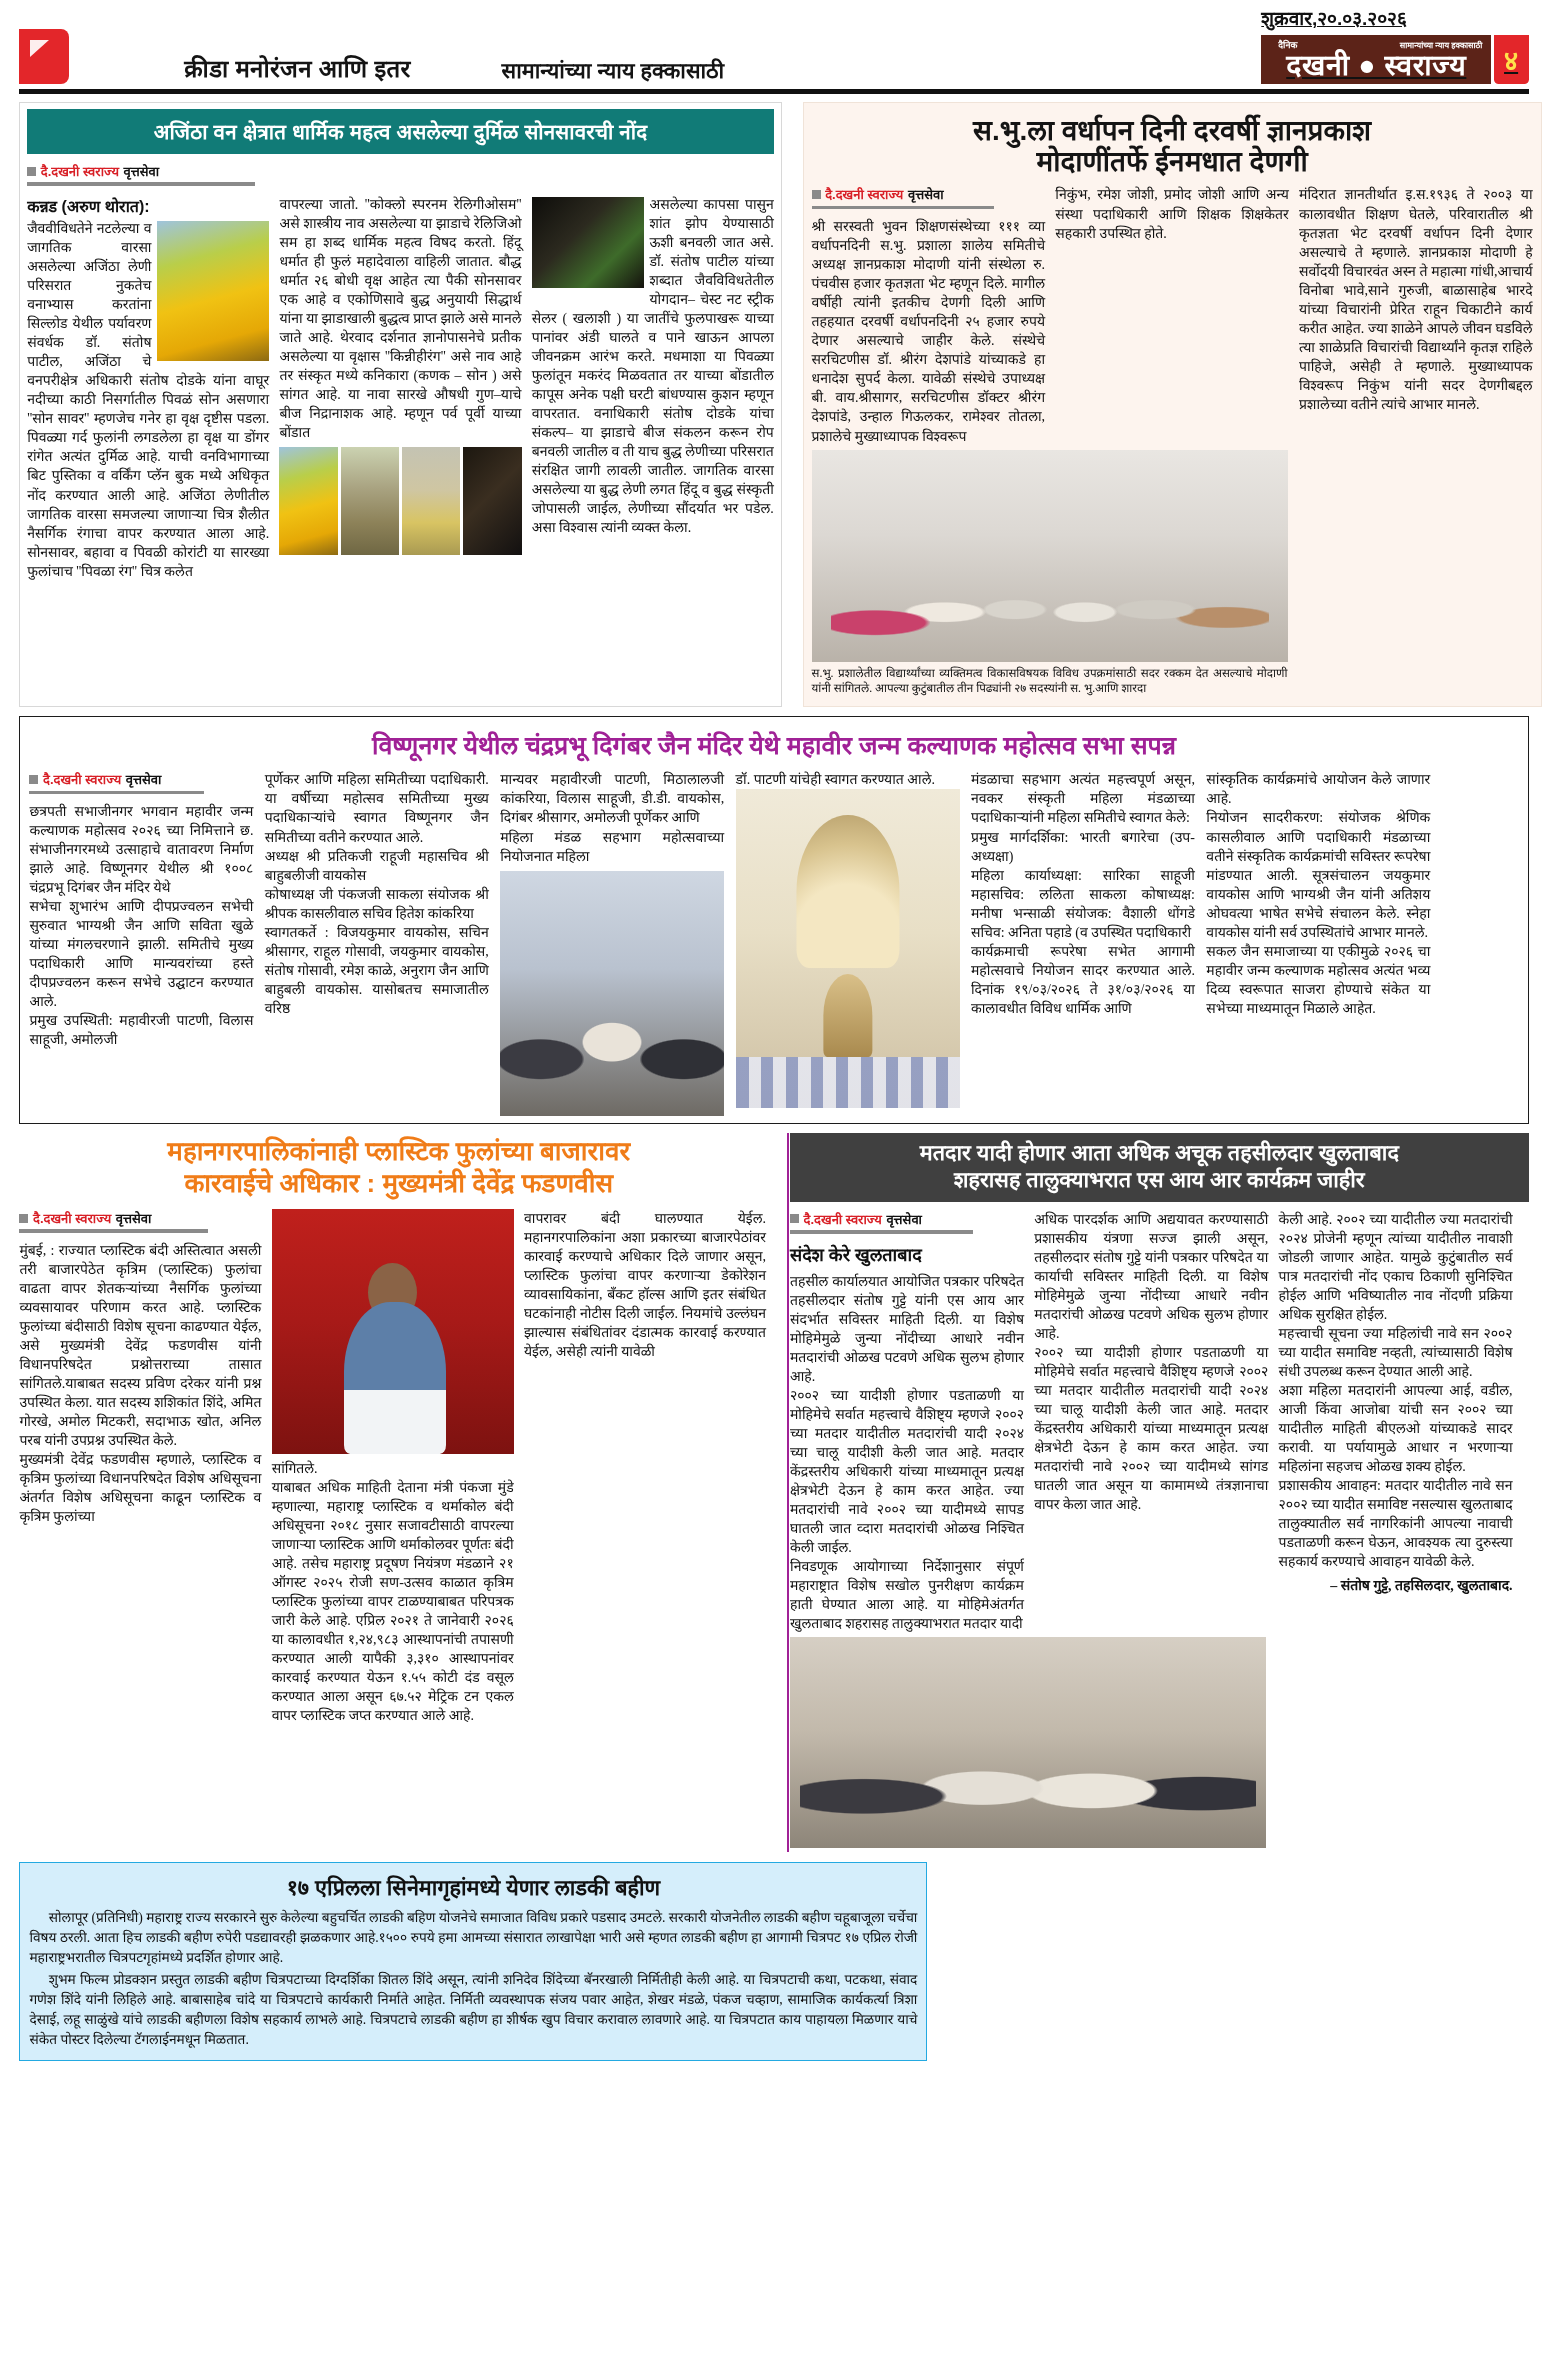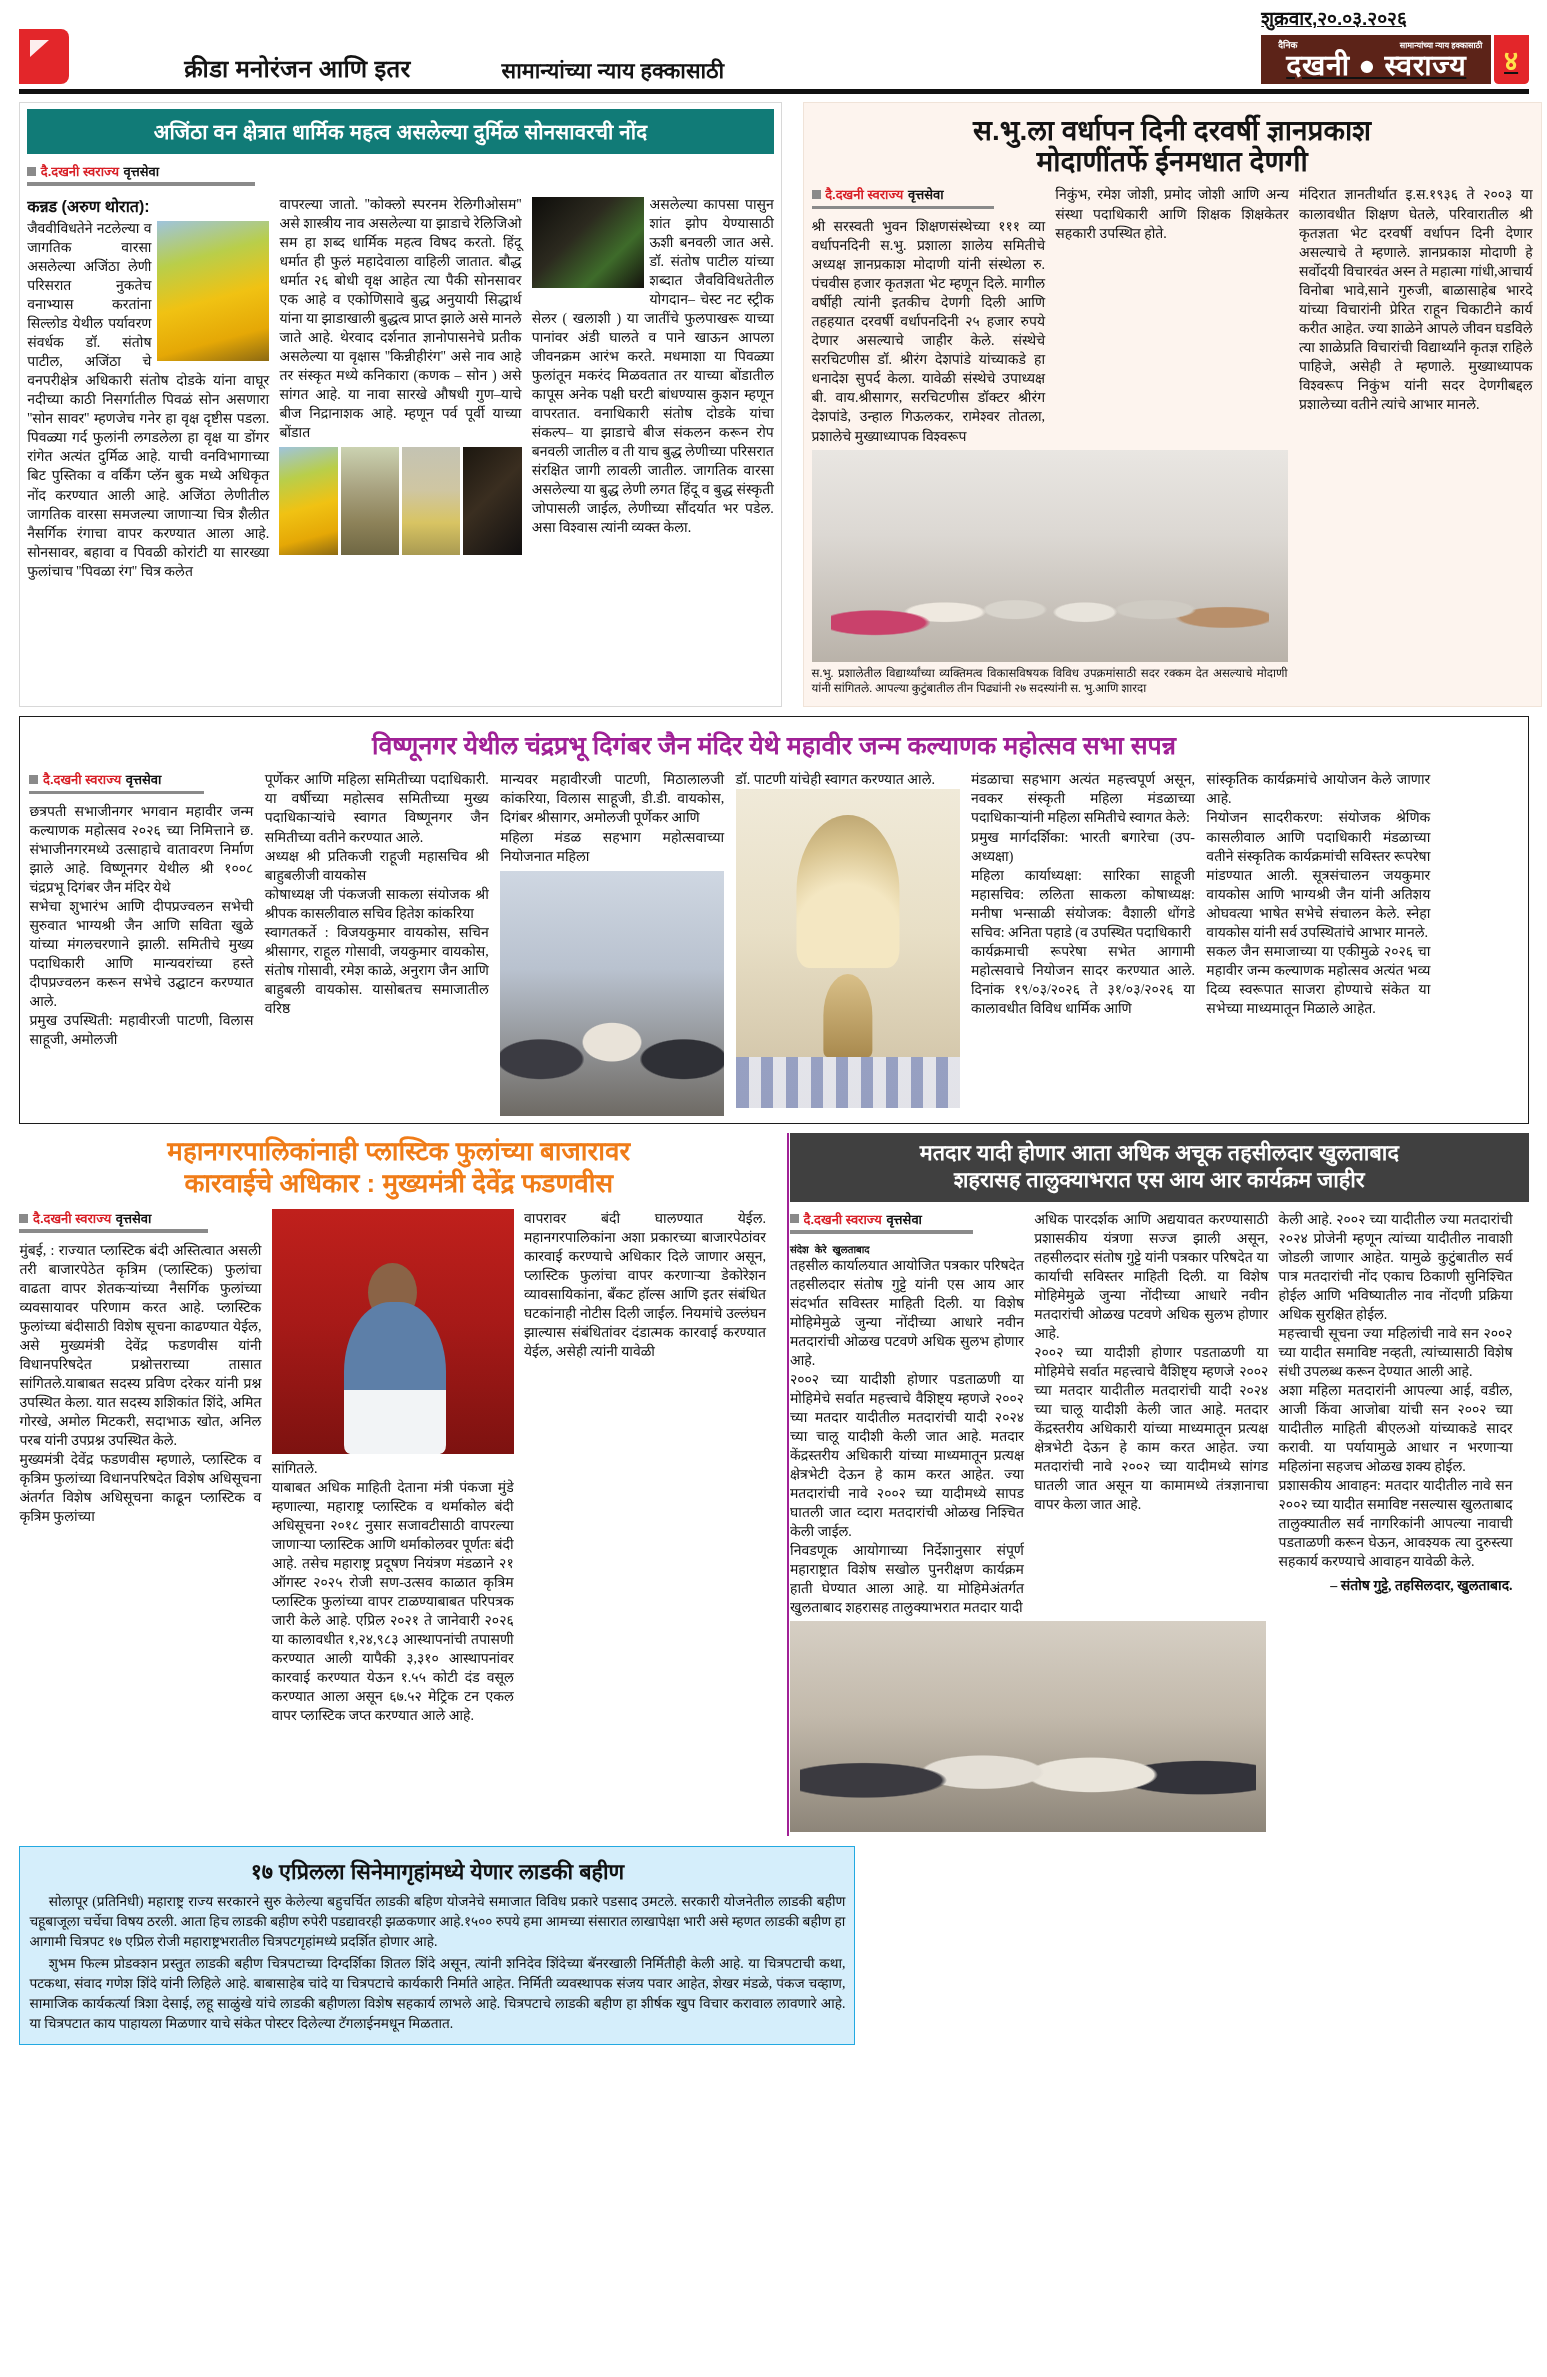--- a/index.html
+++ b/index.html
@@ -281,39 +281,39 @@
     background: #404040; color:#fff;
     font-family:"Liberation Sans",sans-serif;
     font-weight: 700;
     font-size: 21.6px;
     line-height: 1.25;
     text-align:center;
     padding: 6.8px 4.6px 8px;
   }
   .art5-cols { display:flex; gap: 10.3px; margin-top: 8px; }
   .art5-c { width: 234px; }
-  .art5-subhead { font-family:Liberation Mono, monospace; font-weight:700; font-size:10px; margin-bottom:0; }
+  .art5-subhead { font-family:Liberation Sans, sans-serif; font-weight:700; font-size:18px; margin-bottom:6px; }
   .art5-photo {
     width: 476px; height: 211px; margin: 3.4px 0 4.6px;
     background: linear-gradient(180deg,#d6cfc4 0%,#c2b9ab 45%,#8d8579 100%);
     position:relative; overflow:hidden;
   }
   .art5-photo::after{
     content:""; position:absolute; left:2%; bottom:0; width:96%; height:64%;
     background:
       radial-gradient(ellipse at 14% 62%, #3b3a40 0 14%, transparent 15%),
       radial-gradient(ellipse at 40% 56%, #e4dfd6 0 15%, transparent 16%),
       radial-gradient(ellipse at 64% 58%, #eae5db 0 15%, transparent 16%),
       radial-gradient(ellipse at 88% 60%, #33333a 0 14%, transparent 15%);
   }
   .sig { text-align:right; font-weight:700; font-size:14px; margin-top:3.4px; }
 
   
   .art6 {
-    width: 836px; margin-top: 10.3px;
+    width: 908px; margin-top: 10.3px;
     background: #d5eefb; border: 1.7px solid #23a9e1;
     padding: 5.7px 9px 8px;
   }
   .art6-head {
     font-family:"Liberation Sans",sans-serif;
     font-weight: 700; font-size: 21.6px;
     text-align:center; padding: 3.4px 0 6.8px; color:#111;
   }
   .art6-text { font-size: 13.7px; line-height: 1.45; text-align: justify; }
   .art6-text p { text-indent: 19.4px; margin-bottom: 2.3px; }

